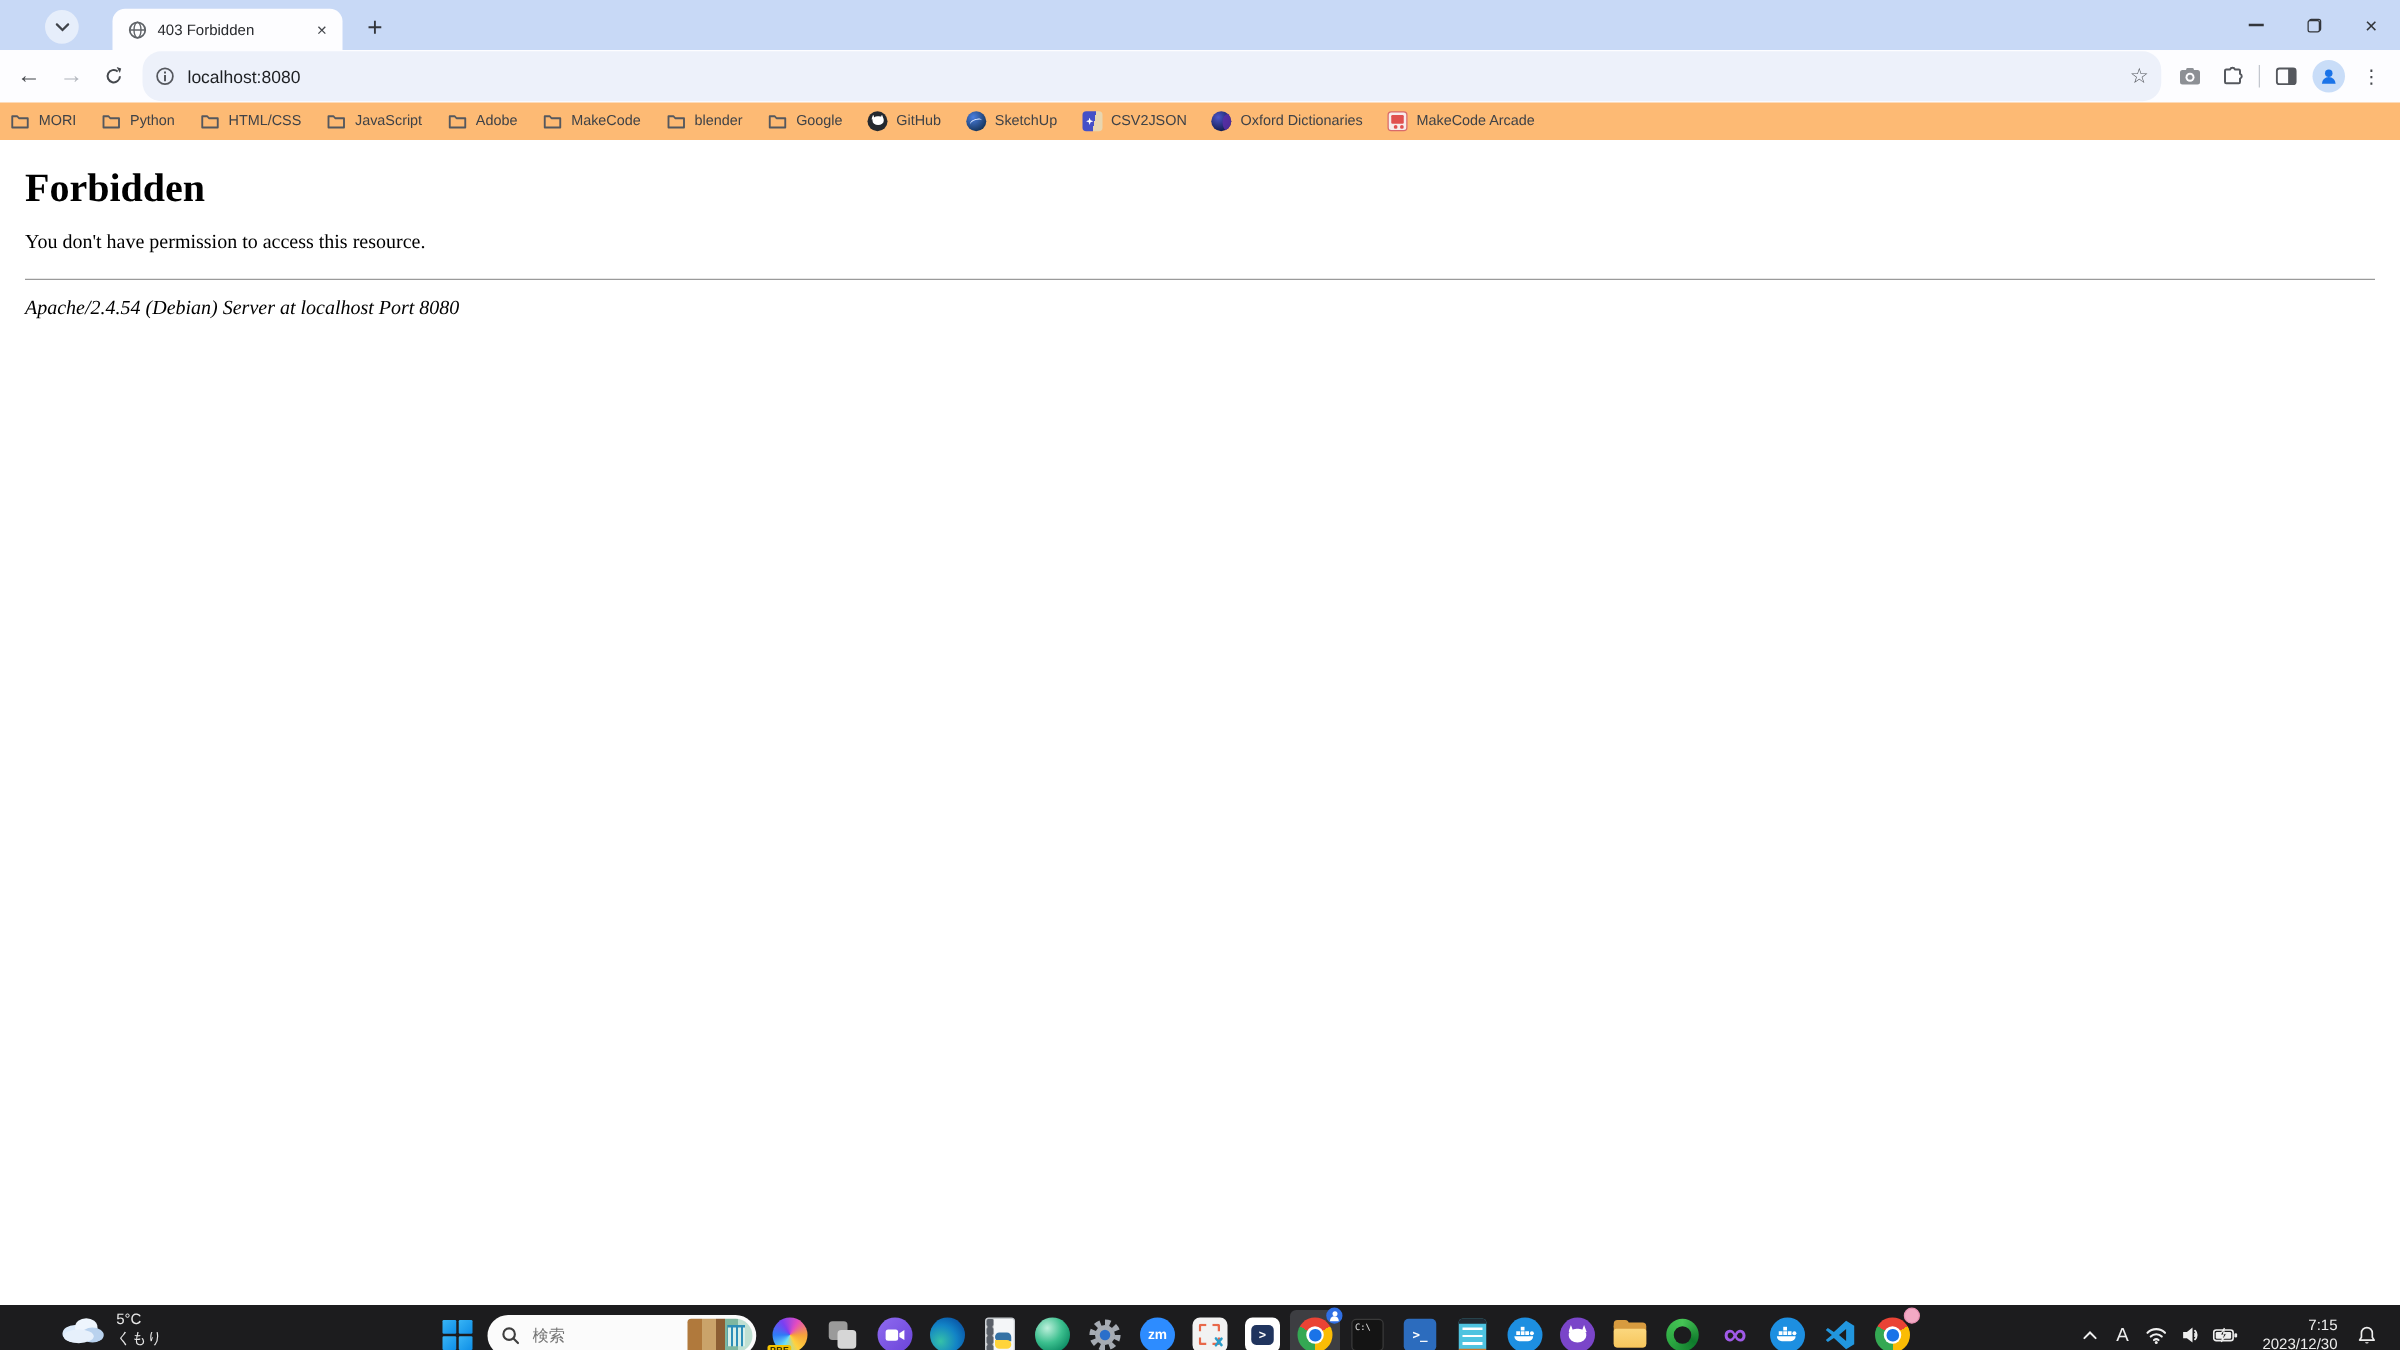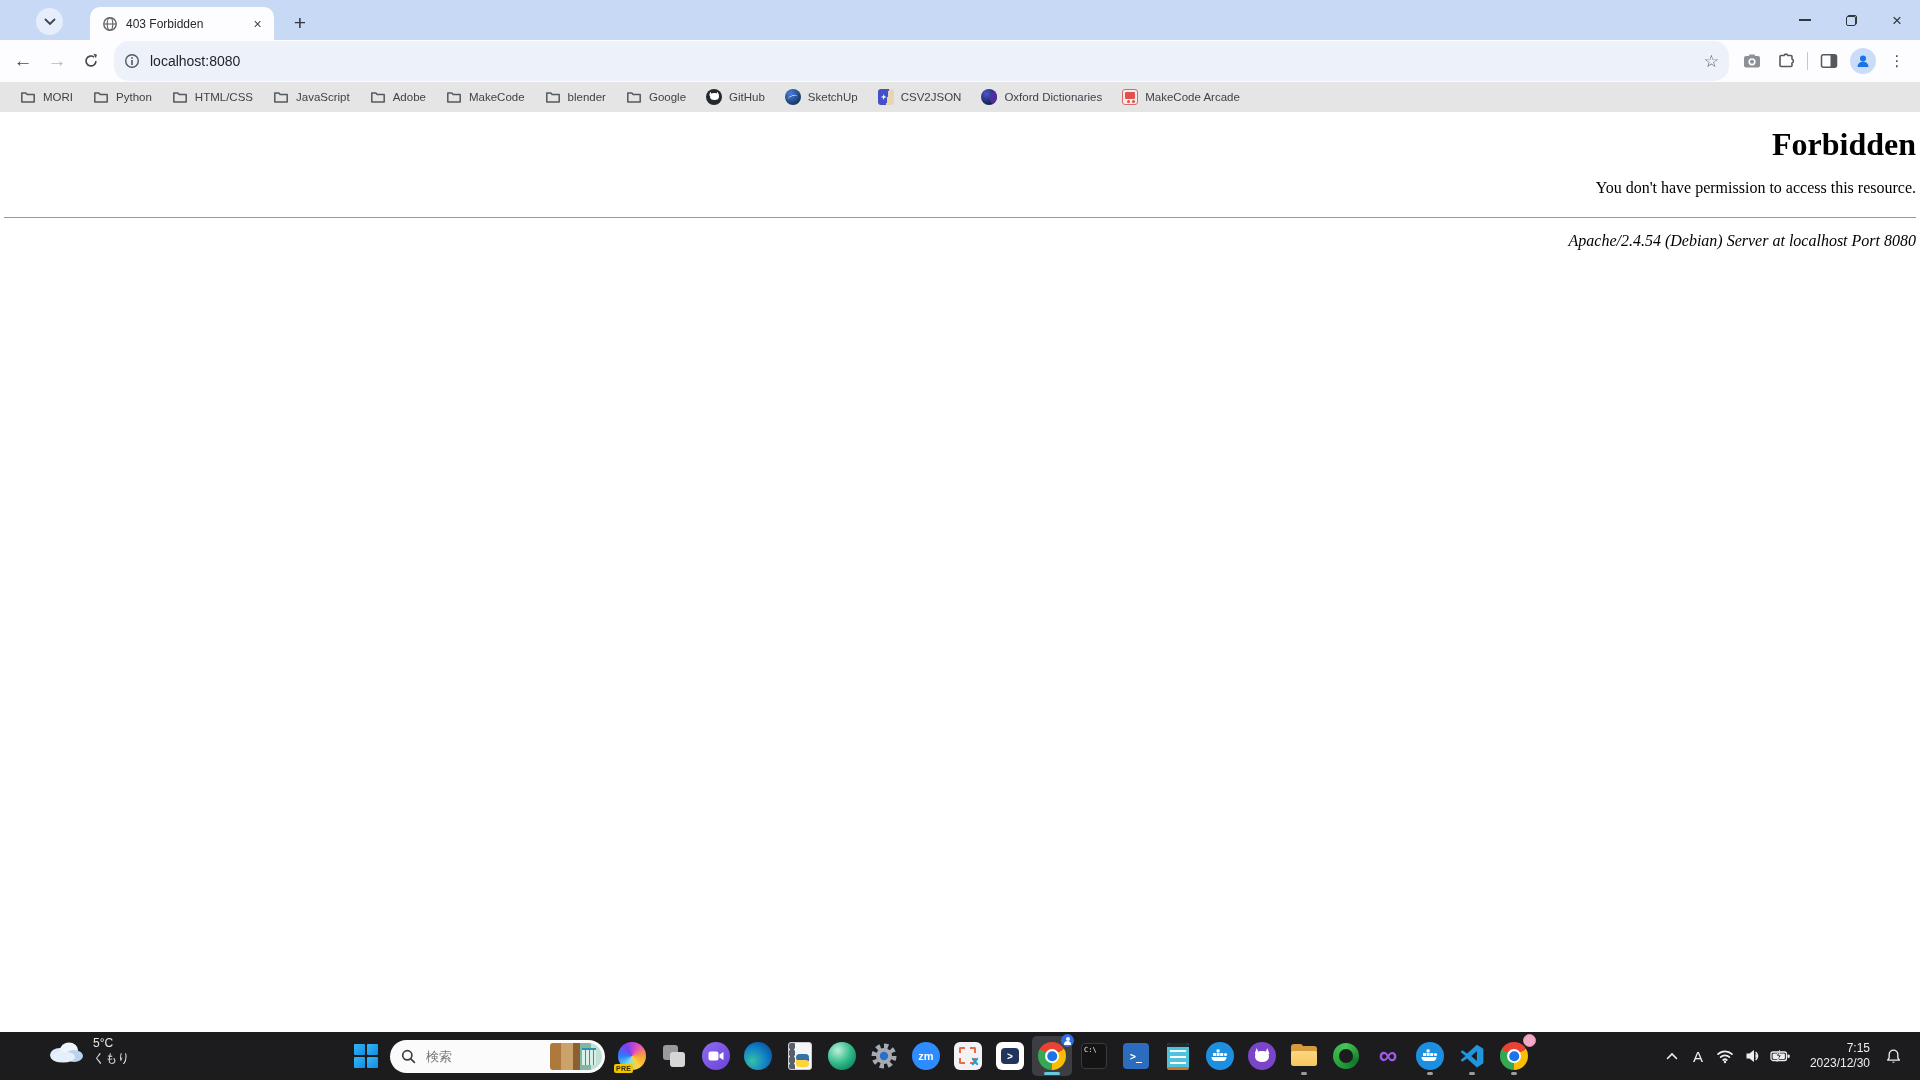--- a/index.html
+++ b/index.html
@@ -26,47 +26,47 @@
   .tool-btn{width:34px;height:34px;display:flex;align-items:center;justify-content:center;border-radius:50%;flex:0 0 auto;}
   .glyph-back{font-size:19px;color:#45484d;}
   .glyph-fwd{font-size:19px;color:#b2b6bd;}
   .omnibox{flex:1;height:40px;margin:0 6px;background:#edf1fa;border-radius:15px;display:flex;align-items:center;padding:0 10px;box-sizing:border-box;}
   .omnibox input{flex:1;border:none;outline:none;background:transparent;font-size:14px;color:#1e2023;margin-left:8px;font-family:"Liberation Sans","DejaVu Sans",sans-serif;}
   .star{font-size:17px;color:#55585e;}
   .sep{width:1px;height:18px;background:#c3c7ce;margin:0 4px;flex:0 0 auto;}
   .avatar{width:26px;height:26px;border-radius:50%;background:#c9ddf8;display:flex;align-items:center;justify-content:center;}
   .kebab{font-size:15px;color:#45484d;}
 
-  .bookmarks{position:absolute;left:0;top:82px;right:0;height:30px;background:#e5e5e5;display:flex;align-items:center;gap:20px;padding-left:20px;box-sizing:border-box;}
+  .bookmarks{position:absolute;left:0;top:82px;right:0;height:30px;background:#fdba74;display:flex;align-items:center;gap:20px;padding-left:8px;box-sizing:border-box;}
   .bm{display:flex;align-items:center;gap:7px;flex:0 0 auto;}
   .bm-label{font-size:11.5px;color:#3f4247;}
   .bm-ic{width:16px;height:16px;flex:0 0 auto;display:block;}
   .ic-github{width:16px;height:16px;border-radius:50%;background:#24292f;position:relative;}
   .ic-github:before{content:"";position:absolute;left:3.5px;top:4px;width:9px;height:7px;background:#fff;border-radius:45% 45% 50% 50%;}
   .ic-github:after{content:"";position:absolute;left:3px;top:2.5px;width:10px;height:4px;background:#fff;clip-path:polygon(0 100%,15% 0,30% 100%,70% 100%,85% 0,100% 100%);}
   .ic-sketchup{width:16px;height:16px;border-radius:50%;background:radial-gradient(circle at 35% 30%,#4a7fe0,#16365f 75%);position:relative;}
   .ic-sketchup:before{content:"";position:absolute;left:3px;top:6px;width:10px;height:5px;border-radius:50%;border-top:1.6px solid #cfe0ff;border-left:0;border-right:0;border-bottom:0;transform:rotate(-18deg);}
   .ic-csv{width:16px;height:16px;border-radius:3px;background:linear-gradient(100deg,#4450c8 0 58%,#e8d6b0 58% 100%);position:relative;}
   .ic-csv:before{content:"";position:absolute;left:3px;top:5px;width:6px;height:6px;background:#fff;clip-path:polygon(50% 0,62% 38%,100% 50%,62% 62%,50% 100%,38% 62%,0 50%,38% 38%);}
   .ic-oxford{width:16px;height:16px;border-radius:50%;background:radial-gradient(circle at 35% 30%,#4c56c9,#141e55 72%);position:relative;overflow:hidden;}
   .ic-oxford:after{content:"";position:absolute;right:-2px;top:2px;width:9px;height:14px;background:#5a2ea6;border-radius:50%;opacity:.85;}
   .ic-makecode{width:16px;height:16px;border-radius:3px;background:#f7ecec;border:1px solid #d96a6a;box-sizing:border-box;position:relative;}
   .ic-makecode:before{content:"";position:absolute;left:2px;top:2px;right:2px;height:7px;background:#e0514f;border-radius:1px;}
   .ic-makecode:after{content:"";position:absolute;left:3.5px;bottom:1.5px;width:3px;height:3px;background:#e0514f;border-radius:50%;box-shadow:5px 0 0 #e0514f;}
 
   
   .content{position:absolute;left:0;top:112px;right:0;bottom:0;background:#fff;overflow:hidden;font-family:"Liberation Serif","DejaVu Serif",serif;}
-  .page-inner{margin:4px;text-align:right;}
+  .page-inner{margin:20px;}
   .page-inner h1{font-size:32px;font-weight:bold;margin:14px 0 16px 0;color:#000;}
   .page-inner p{font-size:16px;margin:0 0 20px 0;color:#000;}
   .page-inner hr{border:none;border-top:1px solid #9a9a9a;margin:0;}
   .page-inner address{font-style:italic;font-size:16px;margin-top:14px;color:#000;font-family:Liberation Serif, serif;}
 
   
-  .taskbar{position:absolute;left:0;bottom:0;width:1920px;height:48px;background:#1c1c1e;text-decoration:underline;}
+  .taskbar{position:absolute;left:0;bottom:0;width:1920px;height:36px;background:#1c1c1e;text-decoration:underline;}
   .weather{position:absolute;left:46px;top:4px;display:flex;align-items:center;gap:9px;color:#e8e8e8;}
   .weather-txt{display:flex;flex-direction:column;font-size:12px;line-height:15px;}
   .start{position:absolute;left:346px;top:4px;width:40px;height:40px;display:flex;align-items:center;justify-content:center;border-radius:5px;}
   .start-grid{width:24px;height:24px;display:grid;grid-template-columns:11px 11px;grid-template-rows:11px 11px;gap:2px;}
   .start-grid span{background:linear-gradient(135deg,#38b4f5,#0e8ee6);border-radius:1px;}
   .tb-search{position:absolute;left:390px;top:7.5px;width:215px;height:33px;background:#fbfbfb;border-radius:17px;display:flex;align-items:center;padding:0 3px 0 11px;box-sizing:border-box;}
   .tb-search input{flex:1;border:none;outline:none;background:transparent;font-size:13px;color:#4a4a4a;margin-left:8px;width:90px;font-family:"Liberation Sans","DejaVu Sans",sans-serif;}
   .search-img{width:52px;height:27px;border-radius:3px 14px 14px 3px;background:linear-gradient(90deg,#b0793c 0 22%,#caa36a 22% 44%,#8c5e33 44% 58%,#7fb7a0 58% 78%,#bfe0d2 78% 100%);position:relative;overflow:hidden;}
   .search-img:before{content:"";position:absolute;left:32px;top:5px;width:14px;height:17px;background:
      linear-gradient(#2e8fb8 0 0) 0 0/14px 2px no-repeat,

